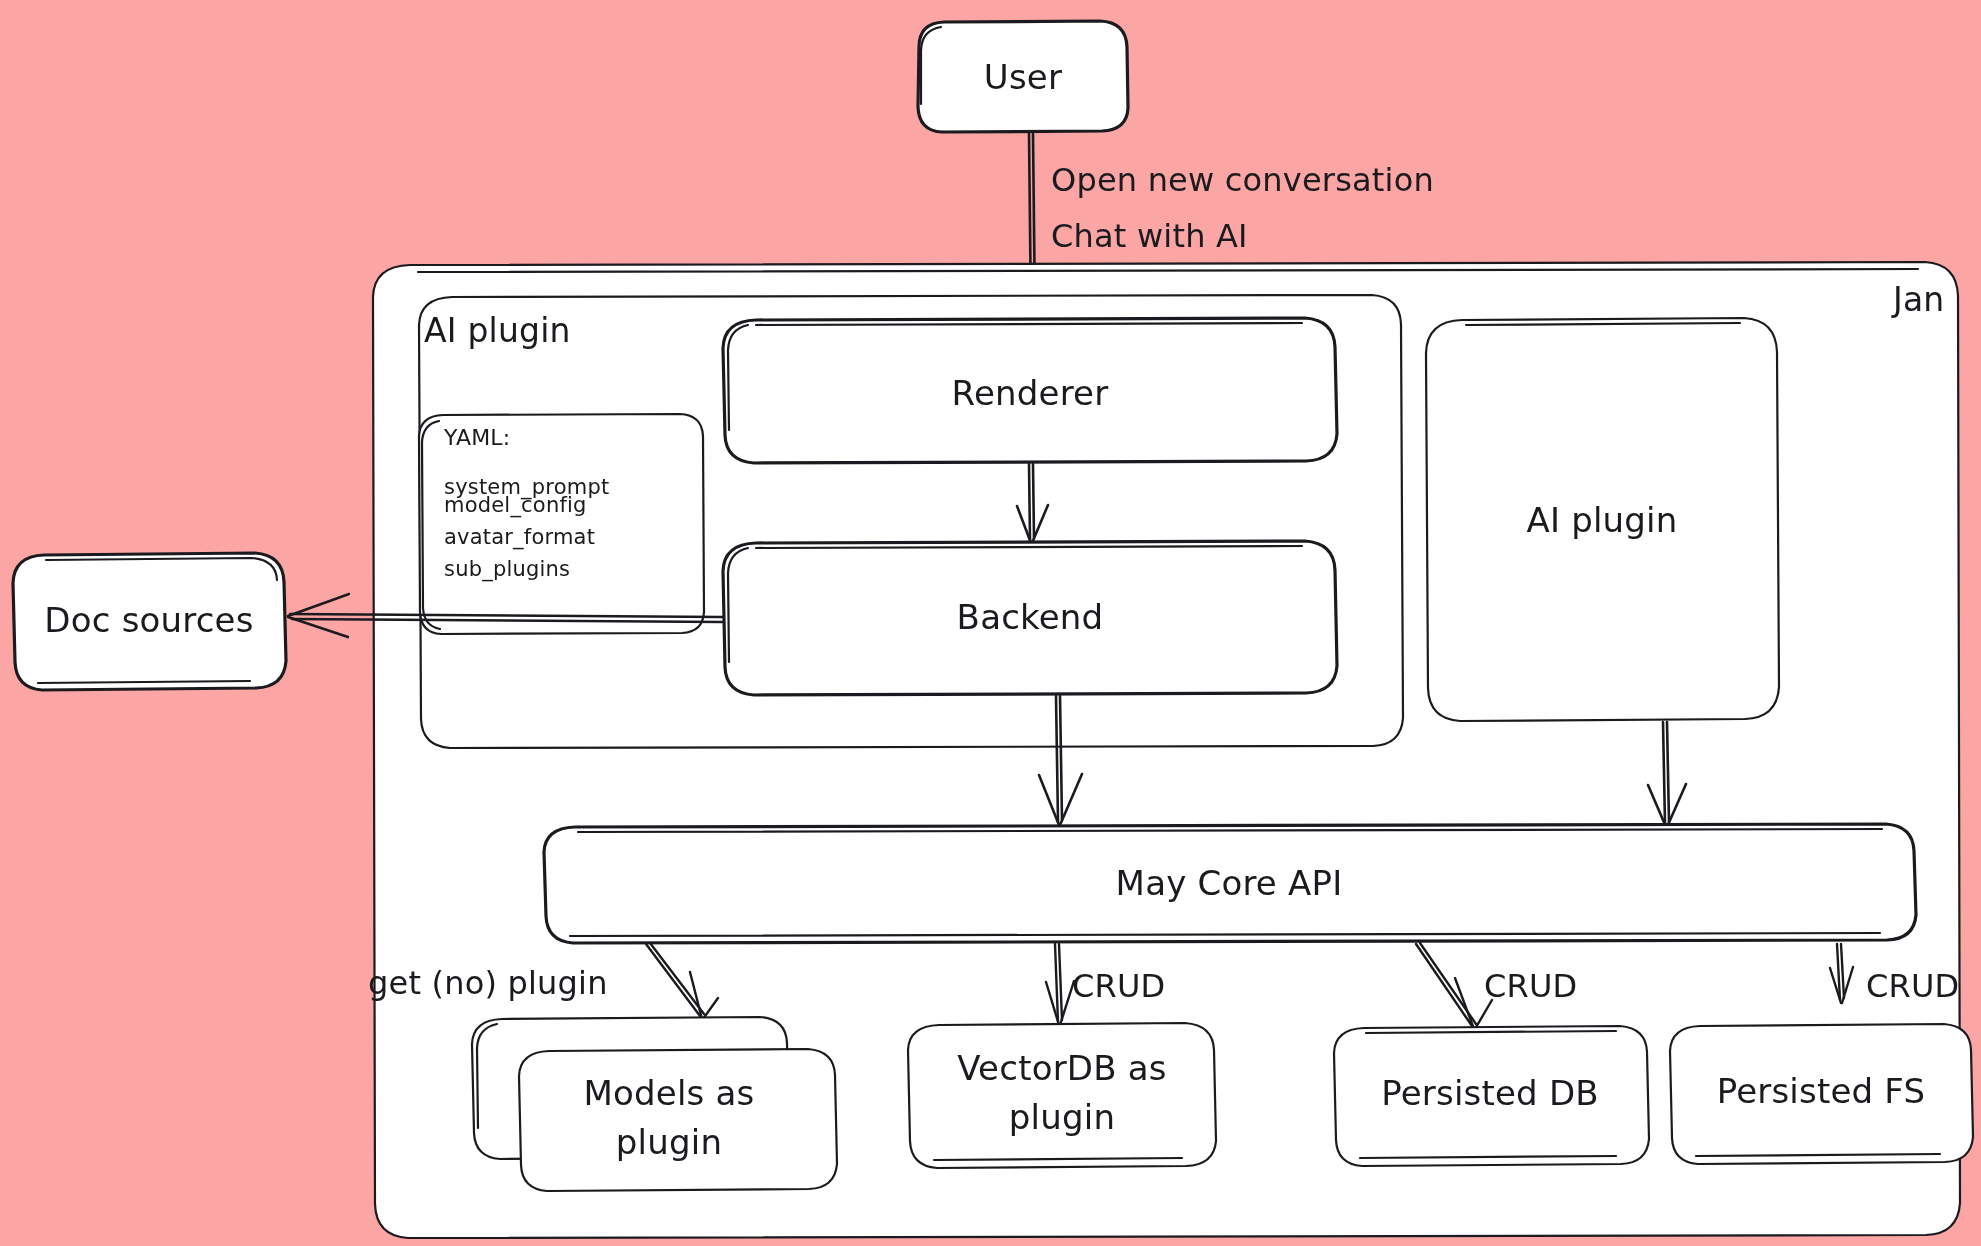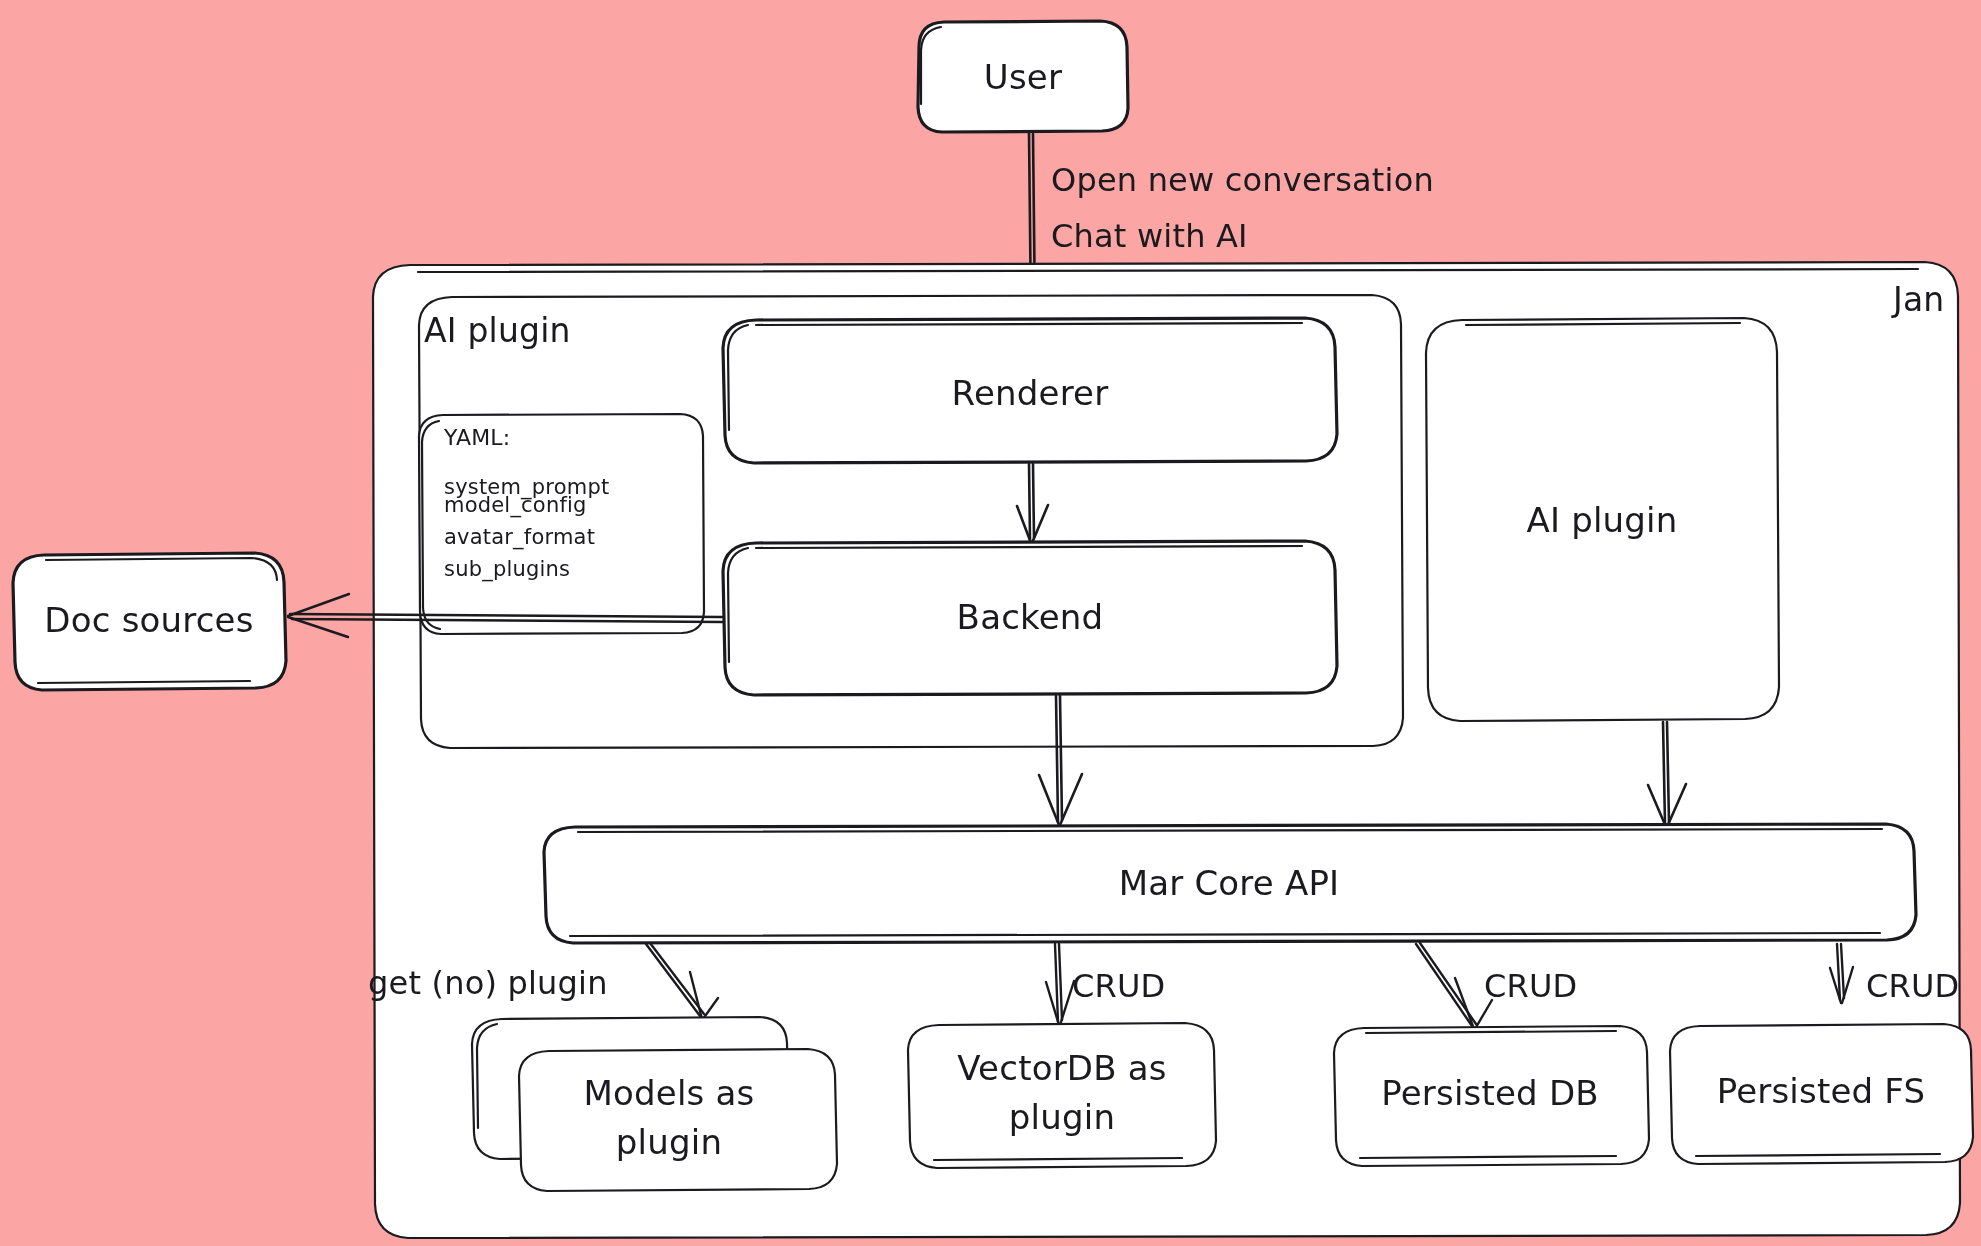--- a/index.html
+++ b/index.html
@@ -251,21 +251,21 @@
   <div class="lbl lbl-yaml" style="left:444px; top:491px;">model_config</div>
   <div class="lbl lbl-yaml" style="left:444px; top:523px;">avatar_format</div>
   <div class="lbl lbl-yaml" style="left:444px; top:555px;">sub_plugins</div>
 
   <div class="lbl lbl-node" style="left:1030px; top:394px;">Renderer</div>
 
   <div class="lbl lbl-node" style="left:1030px; top:618px;">Backend</div>
 
   <div class="lbl lbl-node" style="left:1602px; top:521px;">AI plugin</div>
 
-  <div class="lbl lbl-node" style="left:1229px; top:884px;">Mar Core API</div>
+  <div class="lbl lbl-node" style="left:1229px; top:884px;">May Core API</div>
 
   <div class="lbl lbl-node" style="left:149px; top:621px;">Doc sources</div>
 
   <div class="lbl lbl-edge" style="left:368px; top:963px;">get (no) plugin</div>
   <div class="lbl lbl-edge" style="left:1072px; top:966px;">CRUD</div>
   <div class="lbl lbl-edge" style="left:1484px; top:966px;">CRUD</div>
   <div class="lbl lbl-edge" style="left:1866px; top:966px;">CRUD</div>
 
   <div class="lbl lbl-node-2l" style="left:669px; top:1094px;">Models as</div>
   <div class="lbl lbl-node-2l" style="left:669px; top:1143px;">plugin</div>

